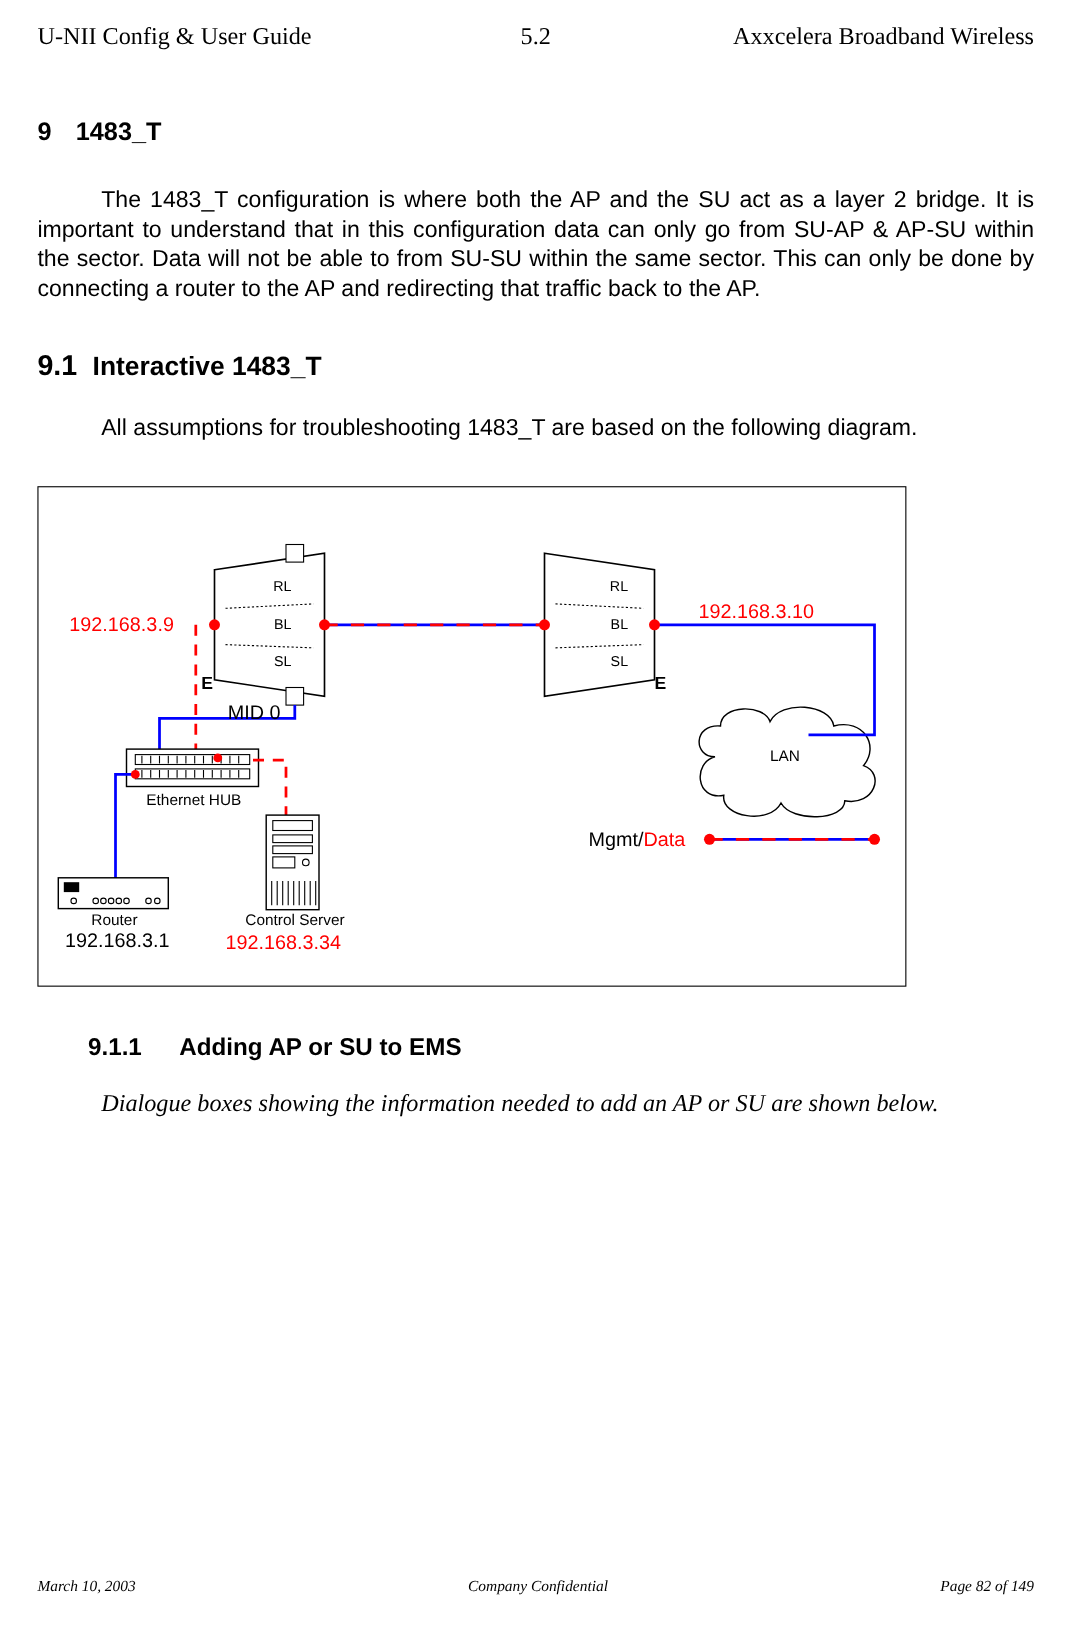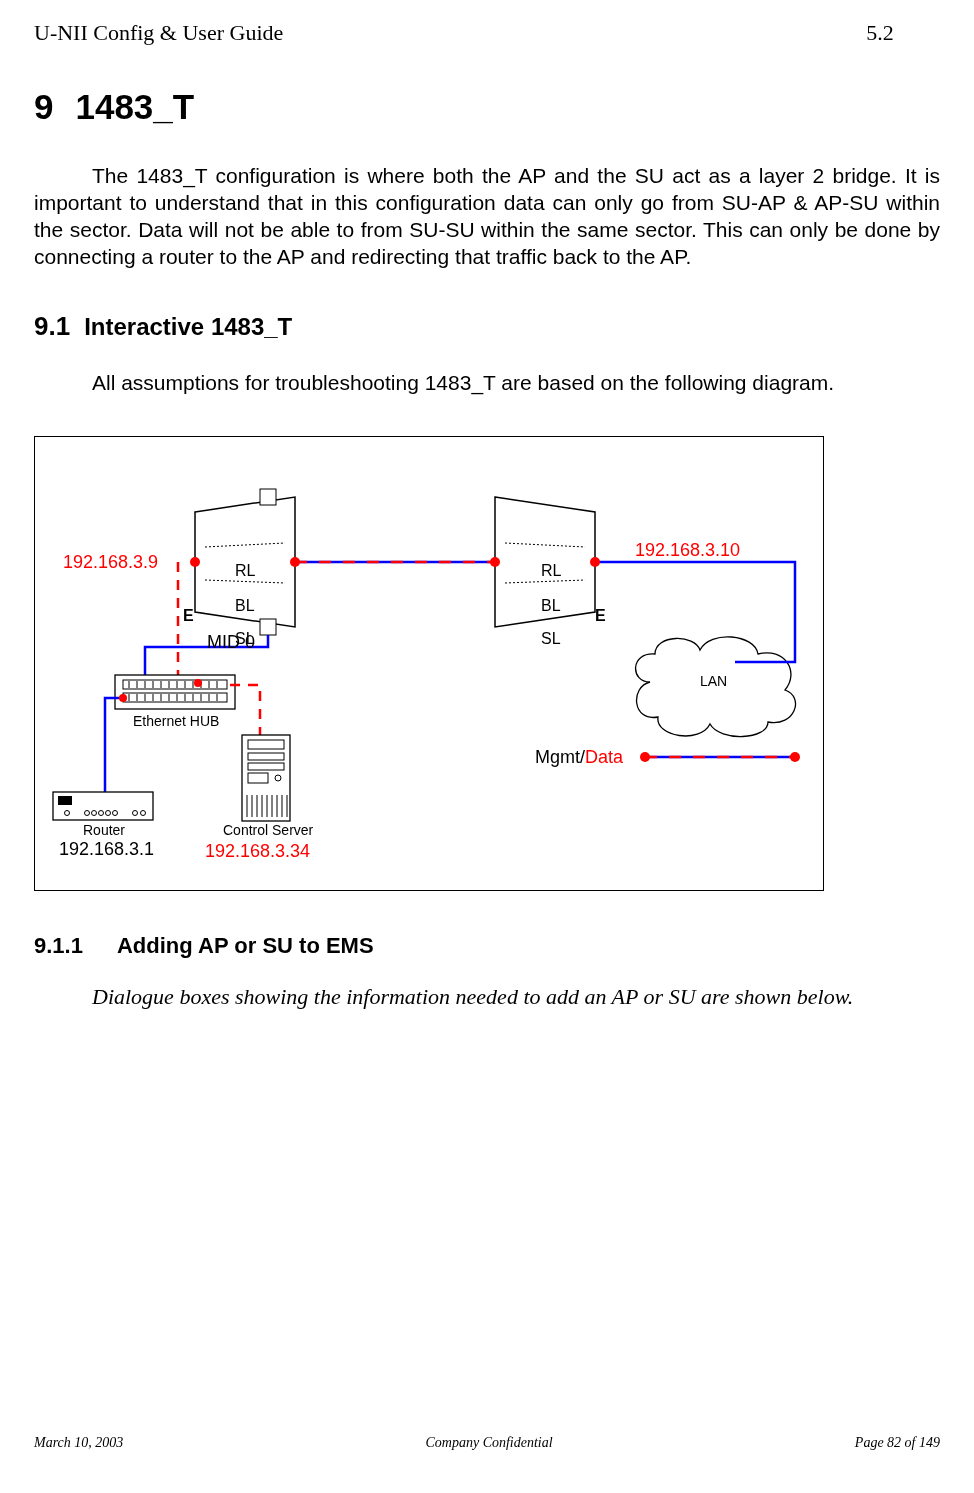--- a/index.html
+++ b/index.html
@@ -9,29 +9,29 @@
       background: #fff;
       font-family: "Times New Roman", Times, serif;
       color: #000;
       position: relative;
       padding: 20px 34px 0 34px;
     }
     .header-row {
       display: flex;
       justify-content: space-between;
       font-size: 22px;
-      margin-bottom: 41px;
+      margin-bottom: 60px;
       align-items: flex-end;
     }
     .h-left  { flex: 1; text-align: left; }
     .h-mid   { flex: 0 0 120px; text-align: center; }
     .h-right { flex: 1; text-align: right; }
     h1.section {
       font-family: Arial, Helvetica, sans-serif;
-      font-size: 35px;
+      font-size: 23px;
       font-weight: bold;
       margin-bottom: 36px;
     }
     h1.section .num { margin-right: 22px; }
     p.body {
       font-family: Arial, Helvetica, sans-serif;
       font-size: 21px;
       line-height: 1.28;
       text-align: justify;
       margin-bottom: 40px;
@@ -43,21 +43,21 @@
       font-weight: bold;
       margin-bottom: 28px;
     }
     h2.subsection .num { font-size: 26px; margin-right: 14px; }
     h3.subsub {
       font-family: Arial, Helvetica, sans-serif;
       font-size: 22px;
       font-weight: bold;
       margin-bottom: 24px;
     }
-    h3.subsub .num { margin-right: 34px; }
+    h3.subsub .num { margin-right: 34px; margin-left: 46px; }
     p.body2 {
       font-size: 22px;
       line-height: 1.3;
       margin-bottom: 40px;
       font-style: italic;
     }
     p.body2 .indent { display:inline-block; width:58px; }
     .footer {
       position: absolute;
       left: 34px; right: 34px;
@@ -78,29 +78,30 @@
     }
     .diagram svg { position:absolute; inset:0; }
     .red  { color:#ff0000; }
     .blue { color:#000000; }
     .lbl {
       position: absolute;
       font-size: 18px;
       white-space: nowrap;
     }
     .lbl-sm { font-size: 14px; }
-    .lbl-xs { font-size: 16px; text-align:left;margin-top:43px; }
+    .lbl-xs { font-size: 13px; text-align:right; }
     .mgmt span.slash { color:#000; }
   </style>
 </head>
 <body>
 
 <div class="header-row">
   <div class="h-left">U-NII Config &amp; User Guide</div>
   <div class="h-mid">5.2</div>
+  <div class="h-right">Axxcelera Broadband Wireless</div>
 </div>
 
 <h1 class="section">
   <span class="num">9</span><span>1483_T</span>
 </h1>
 
 <p class="body">
   <span class="indent"></span><span>The 1483_T configuration is where both the AP and the SU act as a layer 2 bridge. It is important to understand that in this configuration data can only go from SU-AP &amp; AP-SU within the sector. Data will not be able to from SU-SU within the same sector. This can only be done by connecting a router to the AP and redirecting that traffic back to the AP.</span>
 </p>
 

